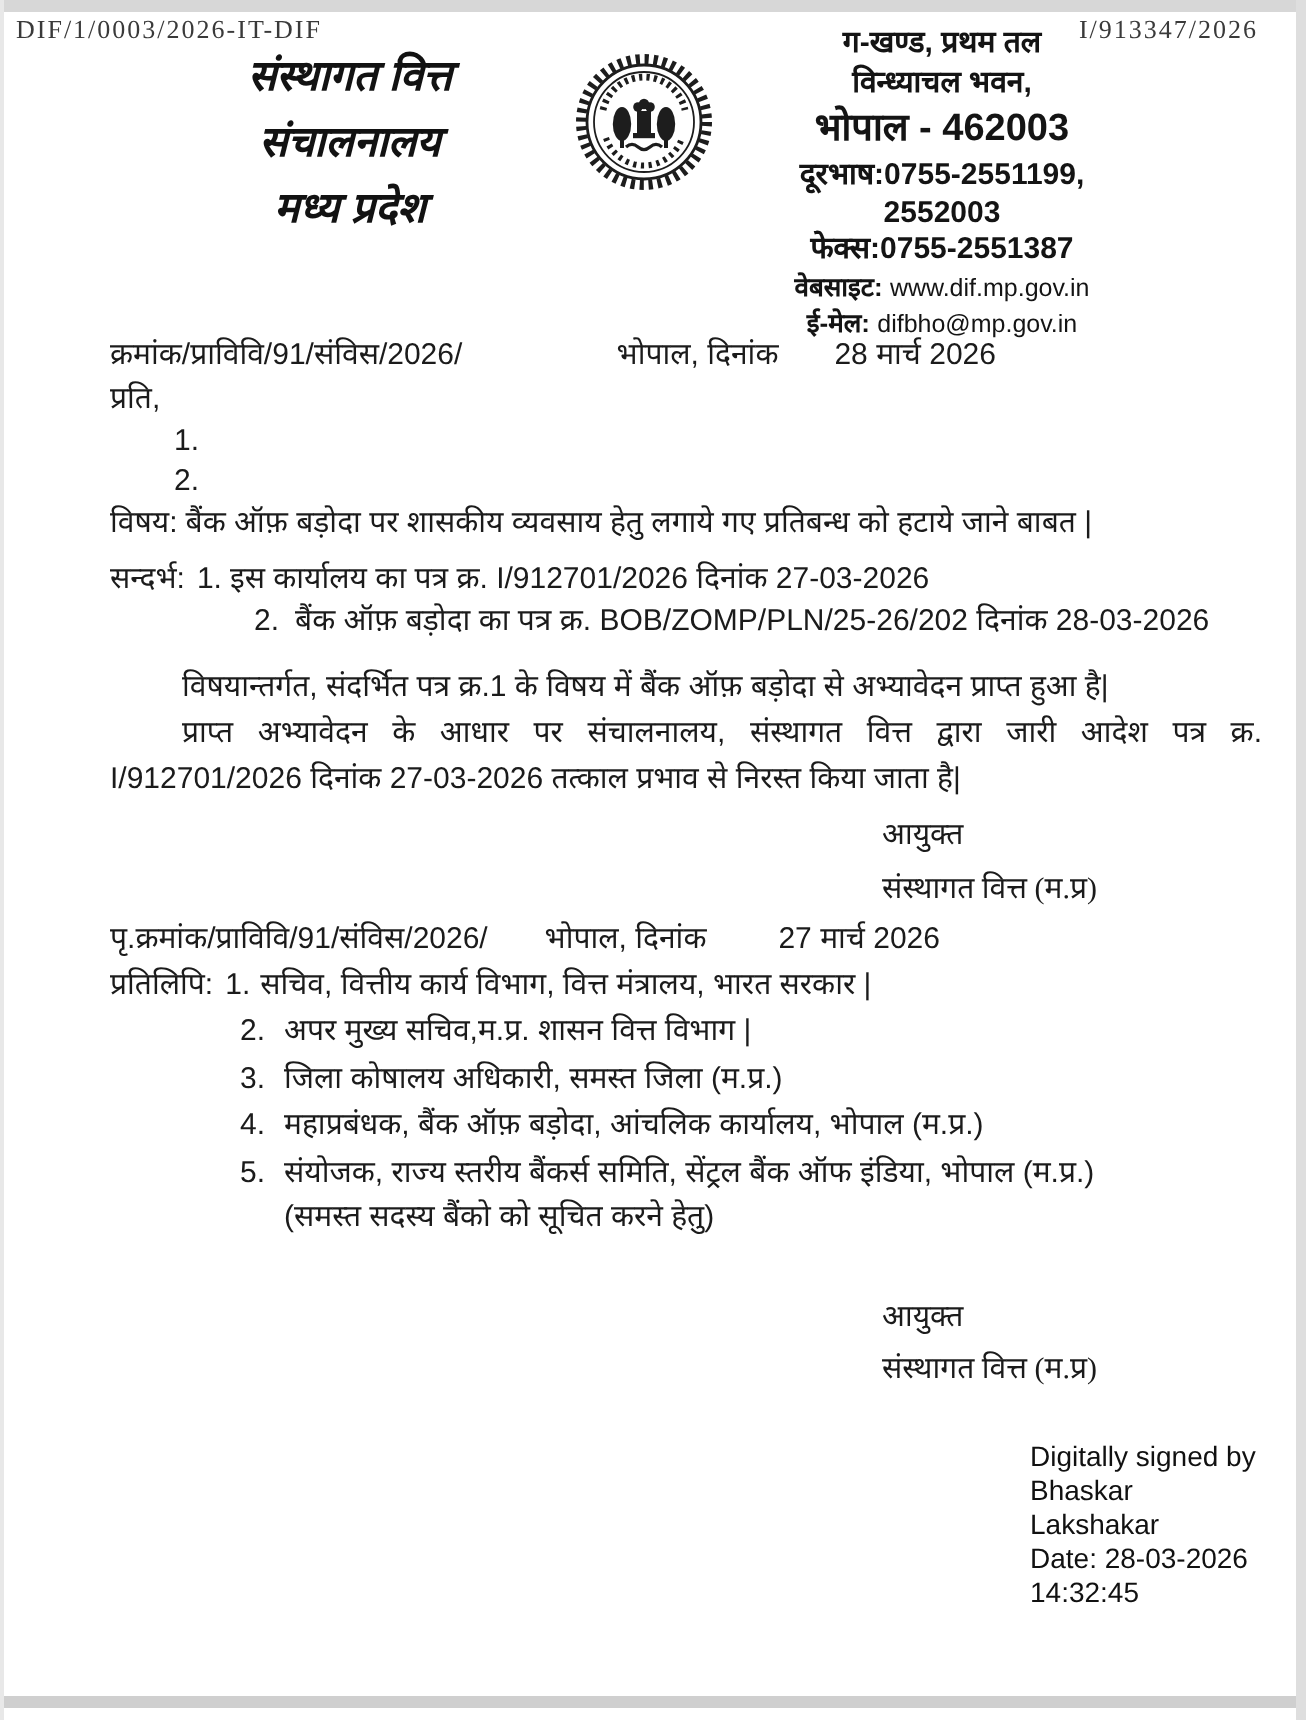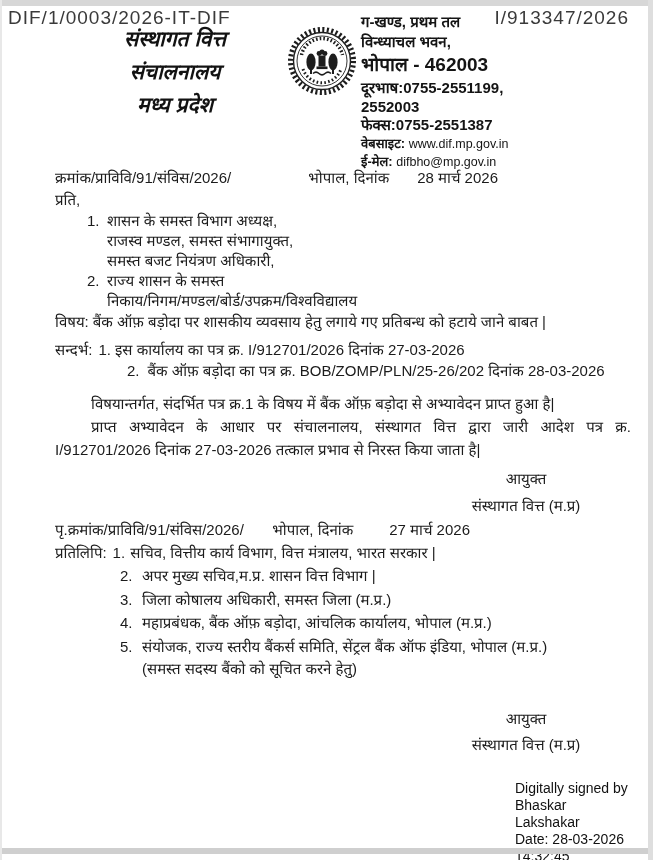--- a/index.html
+++ b/index.html
@@ -14,34 +14,34 @@
   }
   
   .edge-top{position:absolute;top:0;left:0;right:0;height:6px;background:#d7d7d7;}
   .edge-bottom{position:absolute;top:848px;left:0;right:0;height:6px;background:#cfcfcf;}
   .edge-right{position:absolute;top:0;right:0;width:5px;bottom:0;background:#dedede;}
   .edge-left{position:absolute;top:0;left:0;width:2px;bottom:0;background:#e8e8e8;}
 
   
   .ref{
     position:absolute;top:7px;
-    font-family:Liberation Sans, sans-serif;
-    font-size:19px;color:#3a3a3a;letter-spacing:1px;
+    font-family:Liberation Serif, serif;
+    font-size:13px;color:#3a3a3a;letter-spacing:1px;
   }
   .ref-left{left:8px;}
   .ref-right{right:24px;}
 
   
   .header{position:absolute;top:0;left:0;right:0;height:167px;}
   .org-block{
     position:absolute;left:55px;top:22px;width:240px;text-align:center;
     font-size:21px;font-weight:bold;line-height:33px;color:#121212;font-style:italic;
   }
   .emblem{position:absolute;left:286px;top:25px;width:72px;height:72px;}
-  .addr-block{position:absolute;right:72px;top:12px;text-align:left;color:#141414;width:220px;}
+  .addr-block{position:absolute;right:72px;top:12px;text-align:center;color:#141414;width:220px;}
   .addr-line1,.addr-line2{font-size:15px;font-weight:bold;line-height:20px;}
   .addr-line3{font-size:19px;font-weight:bold;line-height:26px;}
   .addr-phone{font-size:15px;font-weight:bold;line-height:20px;}
   .addr-phone2{font-size:15px;font-weight:bold;line-height:17px;}
   .addr-fax{font-size:15px;font-weight:bold;line-height:20px;}
   .addr-web,.addr-mail{font-size:13px;line-height:18px;}
   .addr-web .lbl,.addr-mail .lbl{font-weight:bold;font-size:13px;}
   .addr-web .val,.addr-mail .val{font-weight:normal;font-size:12.5px;}
 
   
@@ -56,21 +56,21 @@
   .recip .lines span{display:block;}
   .subject-row{line-height:22px;}
   .subject-row .lbl{margin-right:4px;}
   .ref-row1{line-height:21px;margin-top:6px;}
   .ref-row1 .lbl{margin-right:6px;}
   .ref-row1 .num{margin-right:4px;}
   .ref-row2{line-height:21px;padding-left:72px;}
   .ref-row2 .num{margin-right:8px;}
   .para1{margin:12px 0 0 0;text-indent:36px;line-height:22px;}
   .para2{margin:0;text-indent:36px;line-height:23px;text-align:justify;}
-  .sig{width:170px;margin-left:auto;margin-right:20px;text-align:center;line-height:27px;margin-top:4px;}
+  .sig{width:170px;margin-left:auto;margin-right:20px;text-align:left;line-height:27px;margin-top:4px;font-family:Liberation Serif, serif;}
   .copies-head{line-height:23px;}
   .copies-head .lbl{margin-right:6px;}
   .copies-head .num{margin-right:5px;}
   .copy-item{display:flex;padding-left:65px;line-height:23.5px;}
   .copy-item .num{width:22px;flex:none;}
   .copy-note{padding-left:87px;line-height:22px;}
   .sig2{margin-top:26px;line-height:26px;}
   .digital{
     margin-left:auto;width:116px;margin-top:22px;
     font-family:"Liberation Sans","DejaVu Sans",sans-serif;
@@ -129,32 +129,23 @@
       <span class="grp">
         <span>भोपाल, दिनांक</span>
         <span>28 मार्च 2026</span>
       </span>
     </div>
 
     <div class="salutation">प्रति,</div>
 
     <div class="recip">
       <span class="num">1.</span>
-      <span class="lines">
-        <span>शासन के समस्त विभाग अध्यक्ष,</span>
-        <span>राजस्व मण्डल, समस्त संभागायुक्त,</span>
-        <span>समस्त बजट नियंत्रण अधिकारी,</span>
-      </span>
     </div>
     <div class="recip">
       <span class="num">2.</span>
-      <span class="lines">
-        <span>राज्य शासन के समस्त</span>
-        <span>निकाय/निगम/मण्डल/बोर्ड/उपक्रम/विश्वविद्यालय</span>
-      </span>
     </div>
 
     <div class="subject-row">
       <span class="lbl">विषय:</span><span>बैंक ऑफ़ बड़ोदा पर शासकीय व्यवसाय हेतु लगाये गए प्रतिबन्ध को हटाये जाने बाबत |</span>
     </div>
 
     <div class="ref-row1">
       <span class="lbl">सन्दर्भ:</span><span class="num">1.</span><span>इस कार्यालय का पत्र क्र. I/912701/2026 दिनांक 27-03-2026</span>
     </div>
     <div class="ref-row2">

